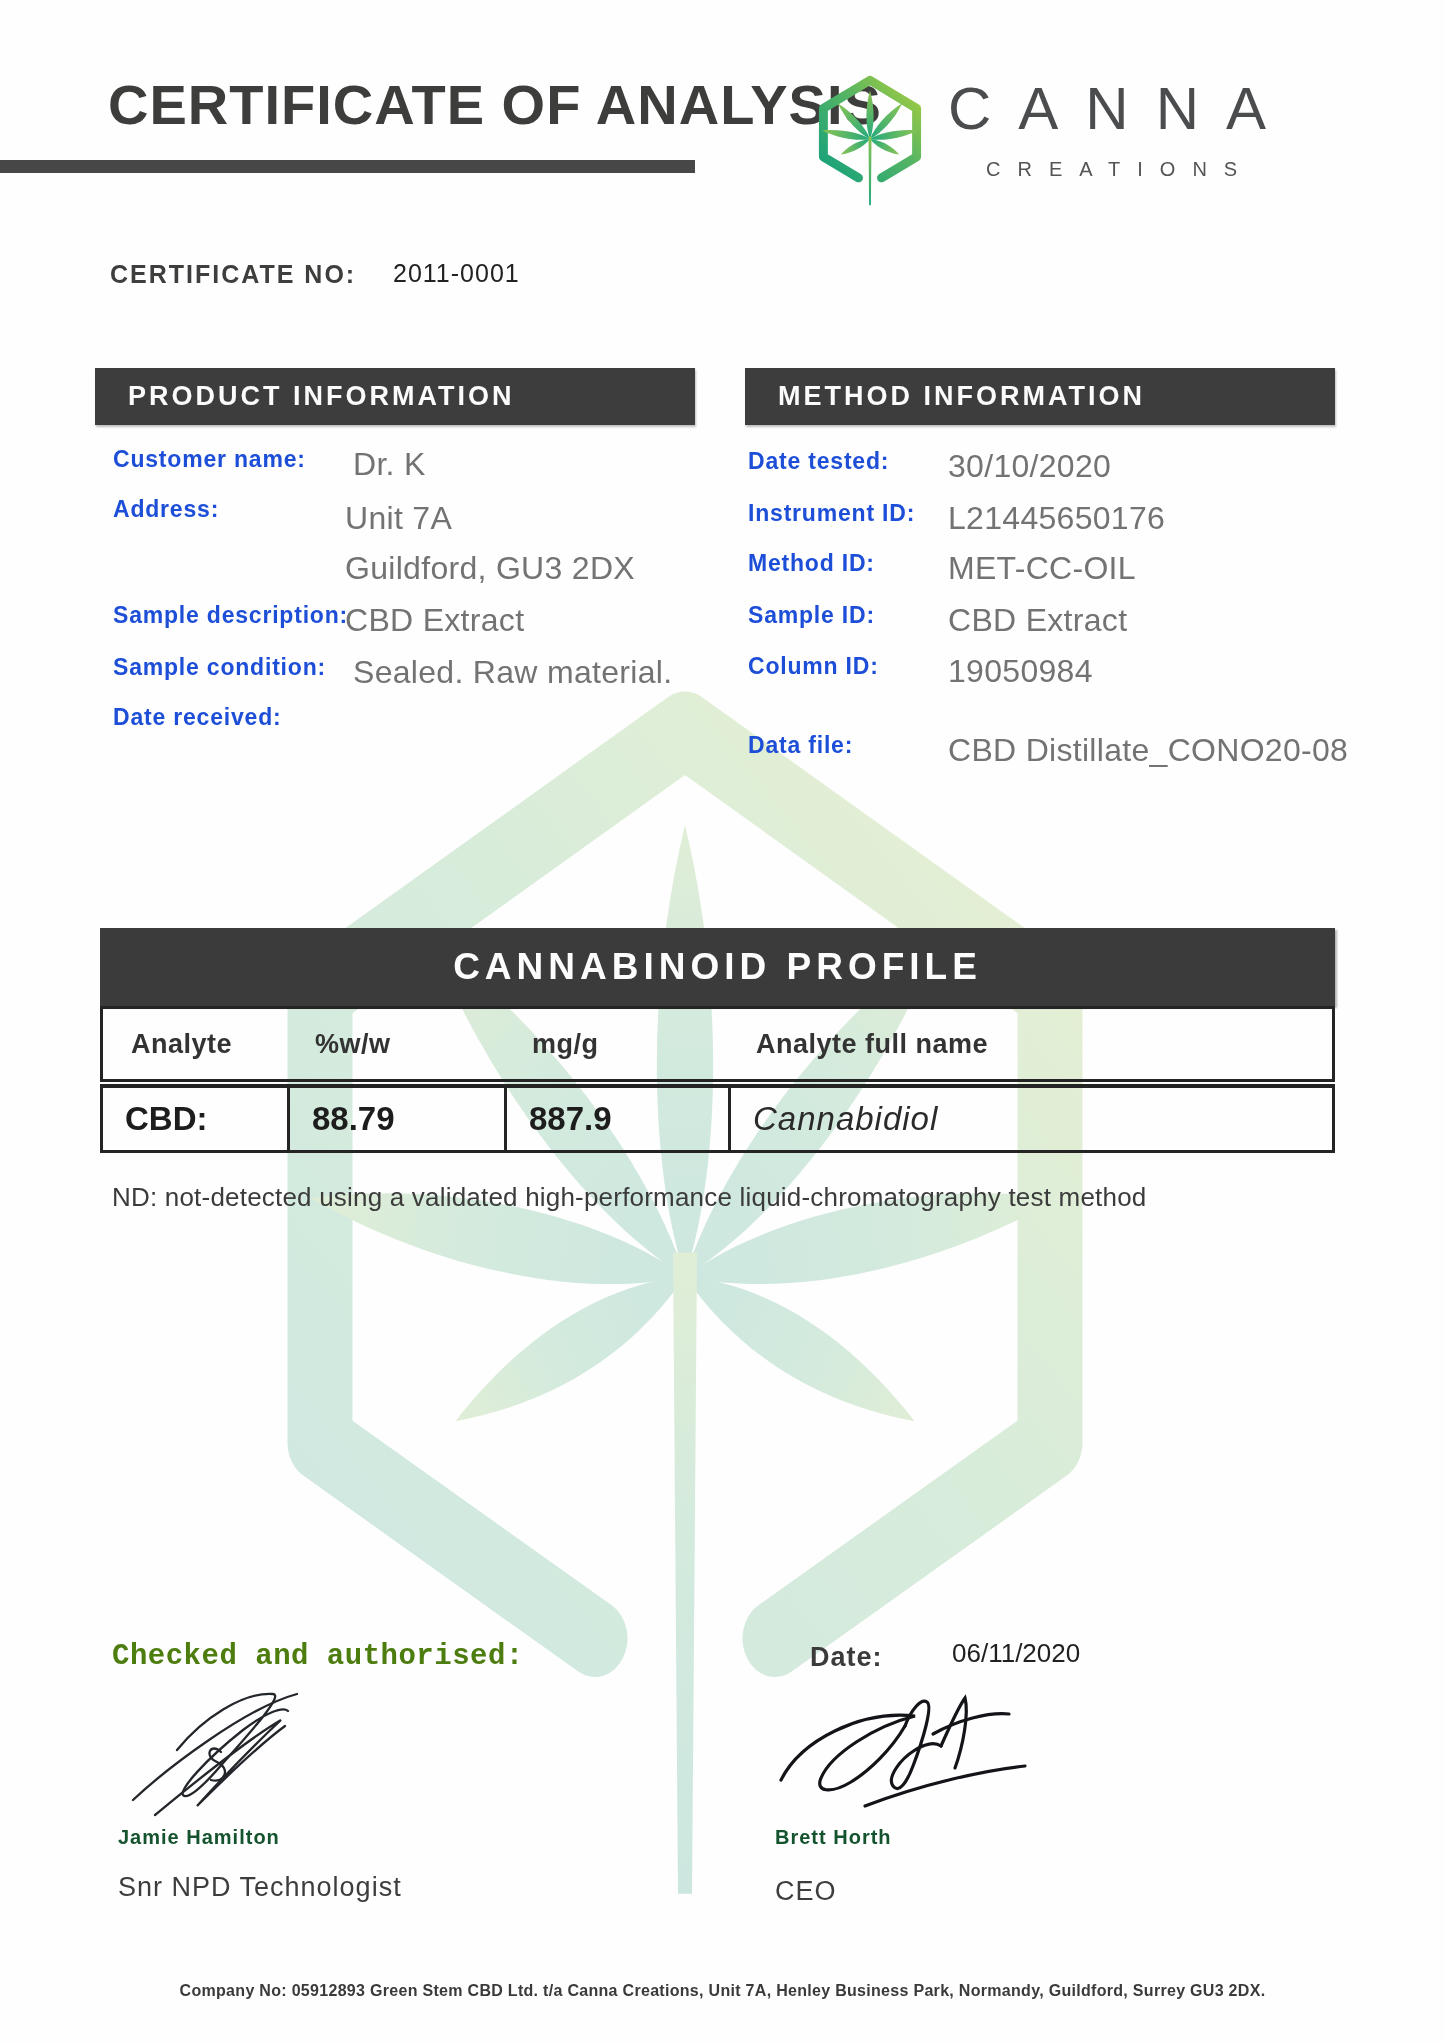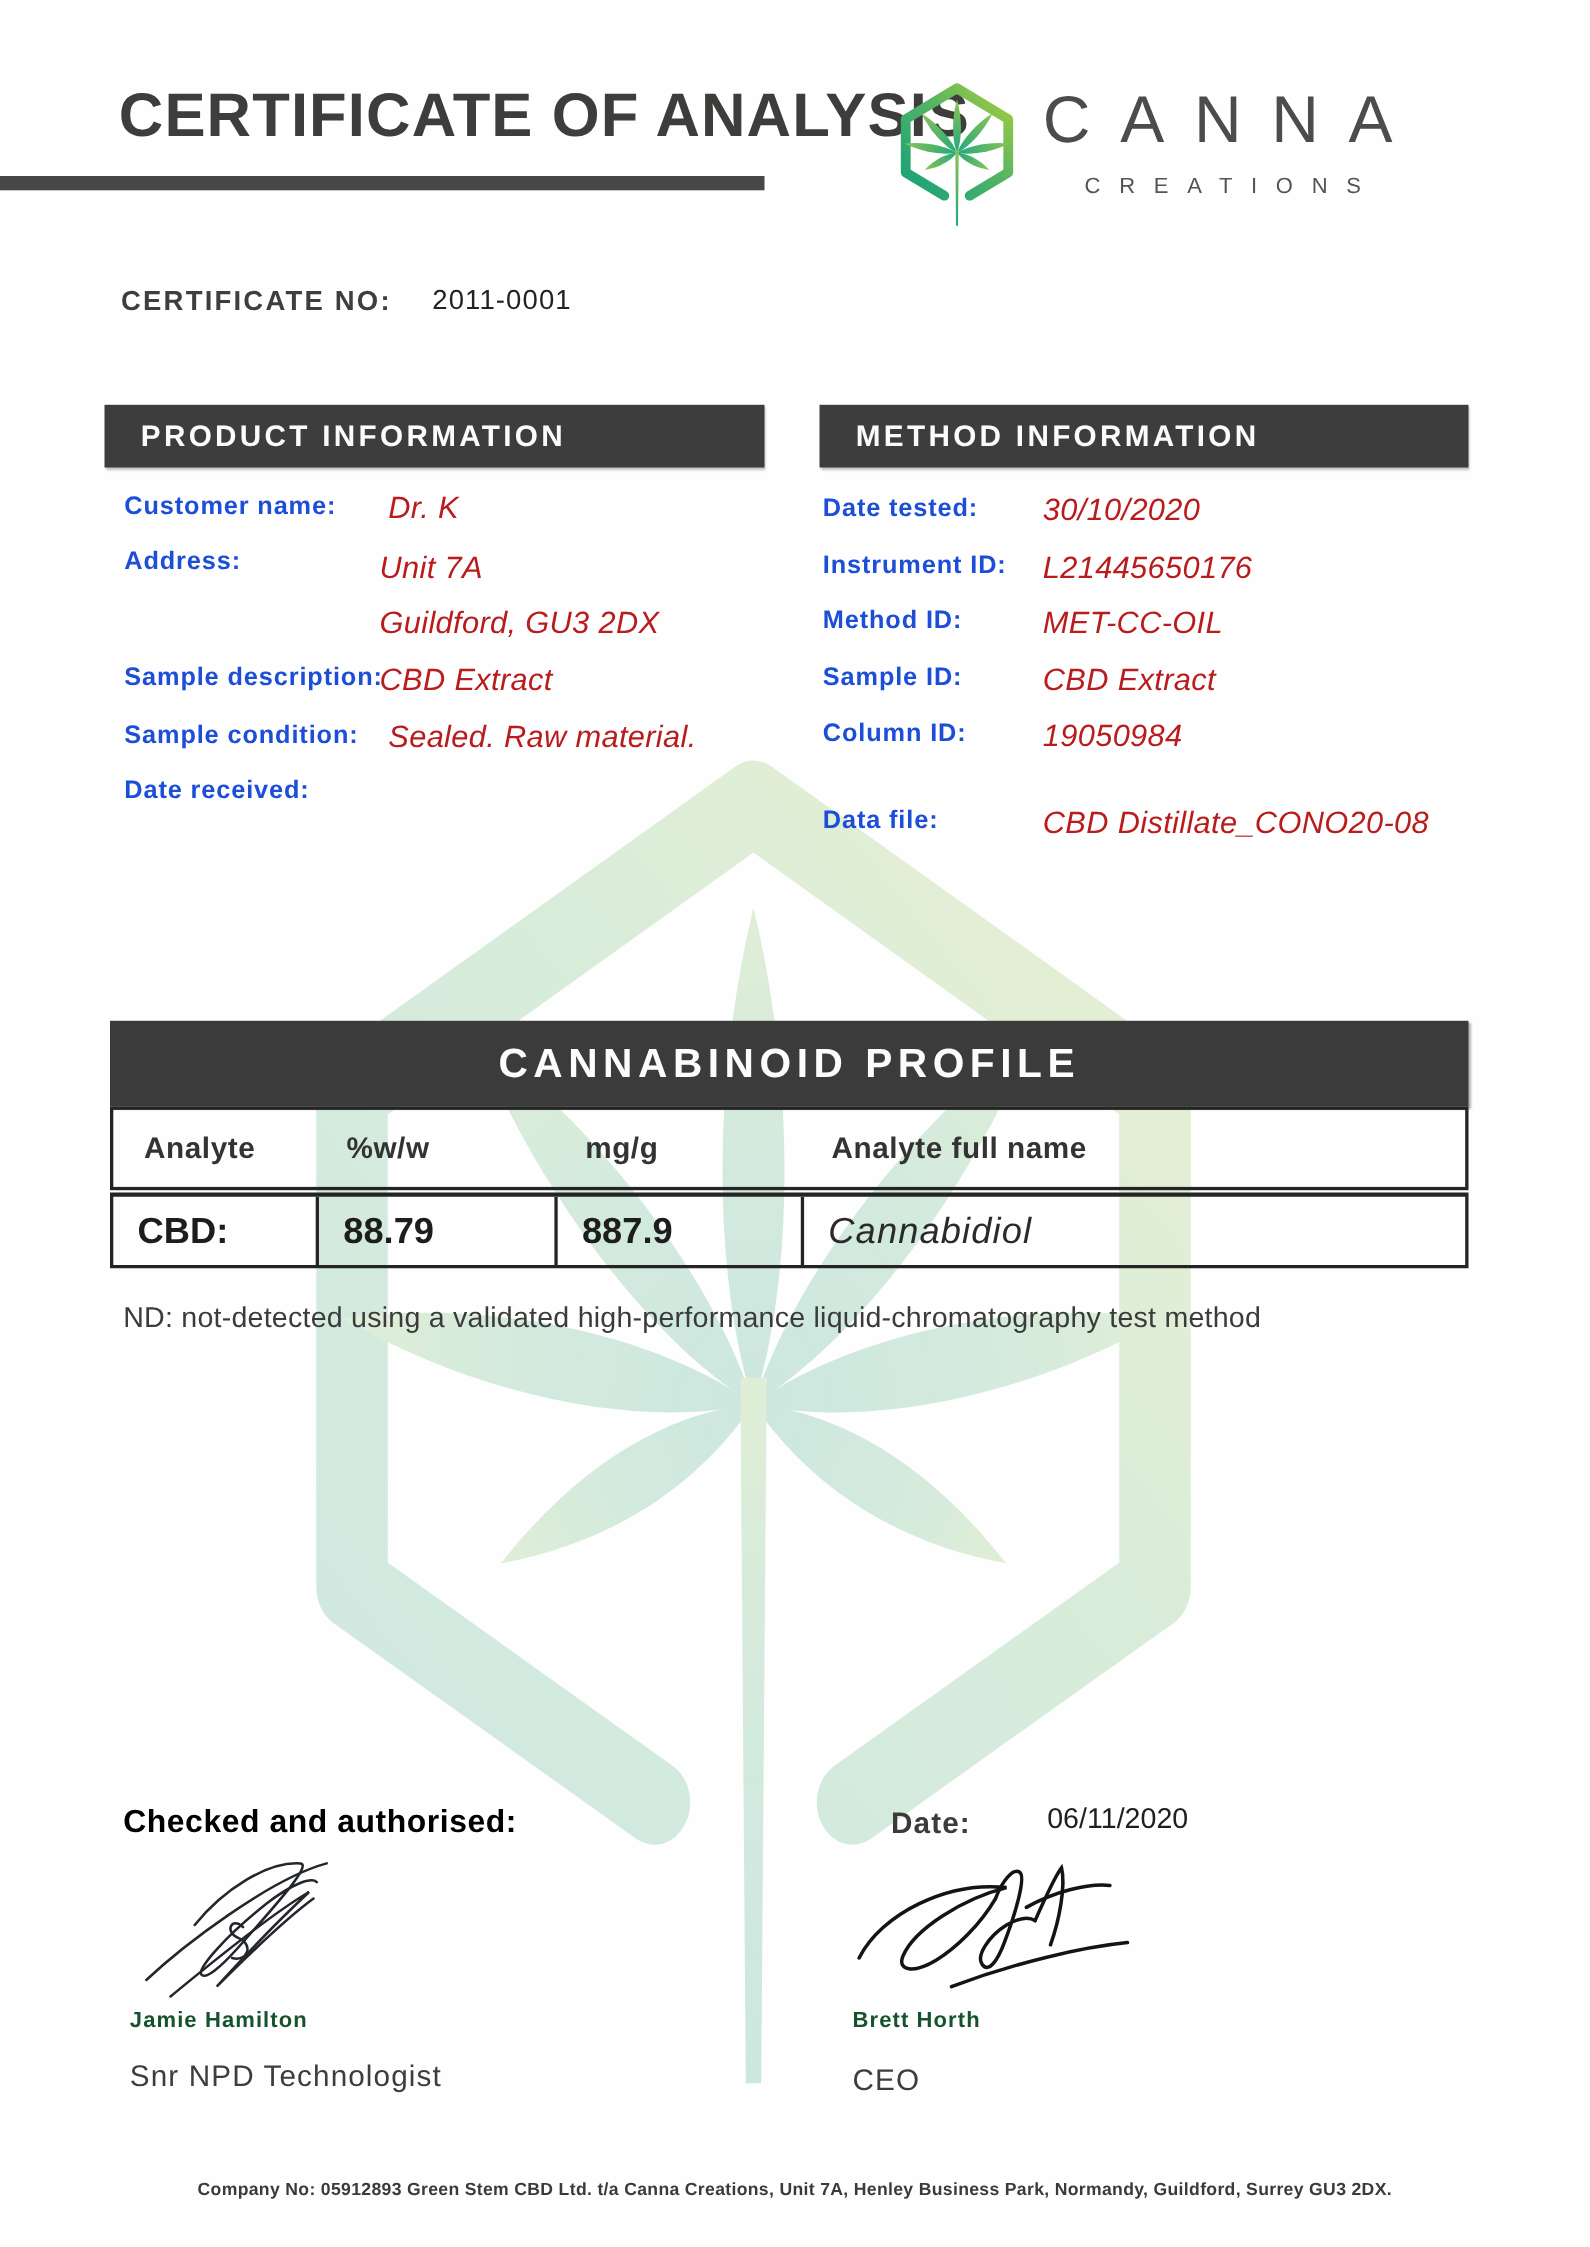--- a/index.html
+++ b/index.html
@@ -43,21 +43,21 @@
     display:flex;align-items:center;box-shadow:1px 2px 2px rgba(0,0,0,.25);
   }
   .secbar span{
     padding-left:33px;color:#fbfbfb;font-size:27px;font-weight:700;letter-spacing:3px;white-space:nowrap;
   }
   .secbar.product{left:95px;width:600px;}
   .secbar.method{left:745px;width:590px;}
 
   .frow{position:absolute;white-space:nowrap;}
   .flabel{font-size:23px;font-weight:700;letter-spacing:.8px;color:#1d4ed8;}
-  .fvalue{position:absolute;top:0;font-size:28px;font-weight:400;color:#b91c1c;letter-spacing:.3px;font-style:italic;}
+  .fvalue{position:absolute;top:0;font-size:32px;font-weight:400;color:#737373;letter-spacing:.3px;}
   .pi .fvalue{left:235px;}
   .mi .fvalue{left:200px;}
 
   
   .cp-bar{
     position:absolute;left:100px;top:928px;width:1235px;height:78px;background:#3b3b3b;
     display:flex;align-items:center;justify-content:center;box-shadow:2px 2px 2px rgba(0,0,0,.3);
   }
   .cp-bar span{color:#fcfcfc;font-size:37px;font-weight:700;letter-spacing:5px;white-space:nowrap;}
   .cp-table{position:absolute;left:100px;top:1006px;width:1235px;}
@@ -71,21 +71,21 @@
     border-left:3px solid #242424;border-right:3px solid #242424;border-bottom:3px solid #242424;
     border-top:4px solid #242424;height:62px;align-items:center;margin-top:2px;
   }
   .cp-row div{padding-left:22px;font-size:33px;font-weight:700;color:#1d1d1d;height:100%;display:flex;align-items:center;}
   .cp-row div + div{border-left:3px solid #242424;}
   .cp-row .fullname{font-weight:400;font-style:italic;letter-spacing:1px;color:#2a2a2a;text-align:center;}
   .cp-note{
     position:absolute;left:112px;top:1182px;font-size:26px;color:#3b3b3b;letter-spacing:.2px;white-space:nowrap;
   }
 
-  .auth-label{position:absolute;left:112px;top:1640px;font-size:29px;font-weight:700;letter-spacing:.5px;color:#000000;}
+  .auth-label{position:absolute;left:112px;top:1640px;font-size:29px;font-weight:700;letter-spacing:.5px;color:#4d7c0f;font-family:Liberation Mono, monospace;}
   .date-label{position:absolute;left:810px;top:1642px;font-size:27px;font-weight:700;letter-spacing:1px;color:#3b3b3b;}
   .date-value{position:absolute;left:952px;top:1638px;font-size:26px;color:#1f1f1f;}
   .sig-left{position:absolute;left:120px;top:1678px;width:210px;height:150px;}
   .sig-right{position:absolute;left:768px;top:1688px;width:290px;height:135px;}
   .person-name{position:absolute;font-size:20px;font-weight:700;letter-spacing:1px;color:#14532d;white-space:nowrap;}
   .person-role{position:absolute;font-size:27px;font-weight:400;letter-spacing:1px;color:#3d3d3d;white-space:nowrap;}
   .name-jamie{left:118px;top:1826px;}
   .role-jamie{left:118px;top:1872px;}
   .name-brett{left:775px;top:1826px;}
   .role-brett{left:775px;top:1876px;}

